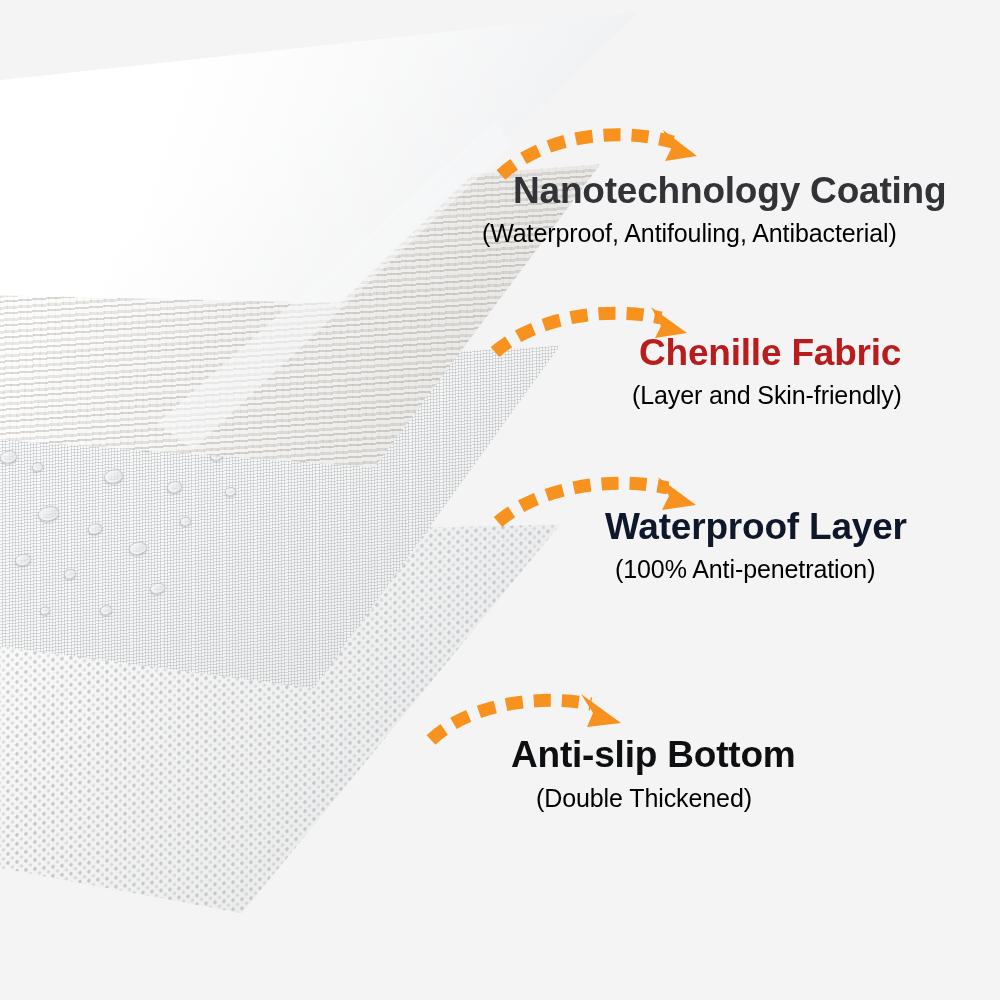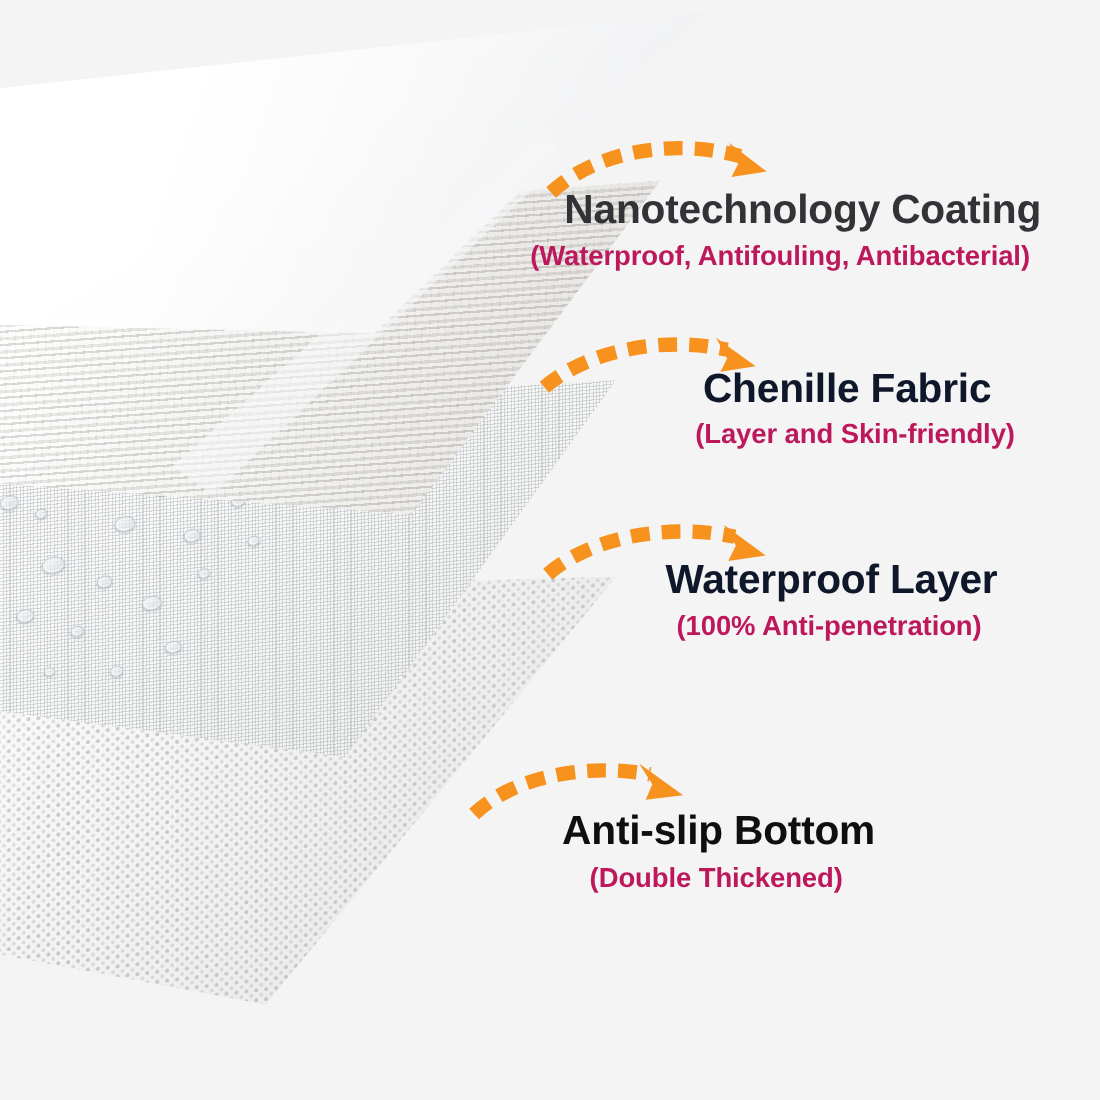--- a/index.html
+++ b/index.html
@@ -90,32 +90,32 @@
   
   .callout{position:absolute;}
   .arrow-svg{position:absolute;left:0;top:0;overflow:visible;}
   .c-title{
     position:absolute;white-space:nowrap;
     font-weight:700;color:#1f2023;
     letter-spacing:-0.2px;
   }
   .c-sub{
     position:absolute;white-space:nowrap;
-    font-weight:700;color:#be185d;
+    font-weight:400;color:#000000;
     letter-spacing:-0.1px;
   }
 
   
   #callout-nano{left:495px;top:128px;}
   #callout-nano .c-title{left:18px;top:42px;font-size:37px;color:#323337;}
   #callout-nano .c-sub{left:-13px;top:91px;font-size:25px;}
 
   
   #callout-chenille{left:489px;top:310px;}
-  #callout-chenille .c-title{left:150px;top:22px;font-size:37px;color:#0f172a;}
+  #callout-chenille .c-title{left:150px;top:22px;font-size:37px;color:#b91c1c;}
   #callout-chenille .c-sub{left:143px;top:71px;font-size:25px;}
 
   
   #callout-waterproof{left:492px;top:478px;}
   #callout-waterproof .c-title{left:113px;top:28px;font-size:37px;color:#0f172a;}
   #callout-waterproof .c-sub{left:123px;top:77px;font-size:25px;}
 
   
   #callout-antislip{left:425px;top:694px;}
   #callout-antislip .c-title{left:86px;top:40px;font-size:37px;color:#0e0f11;}

